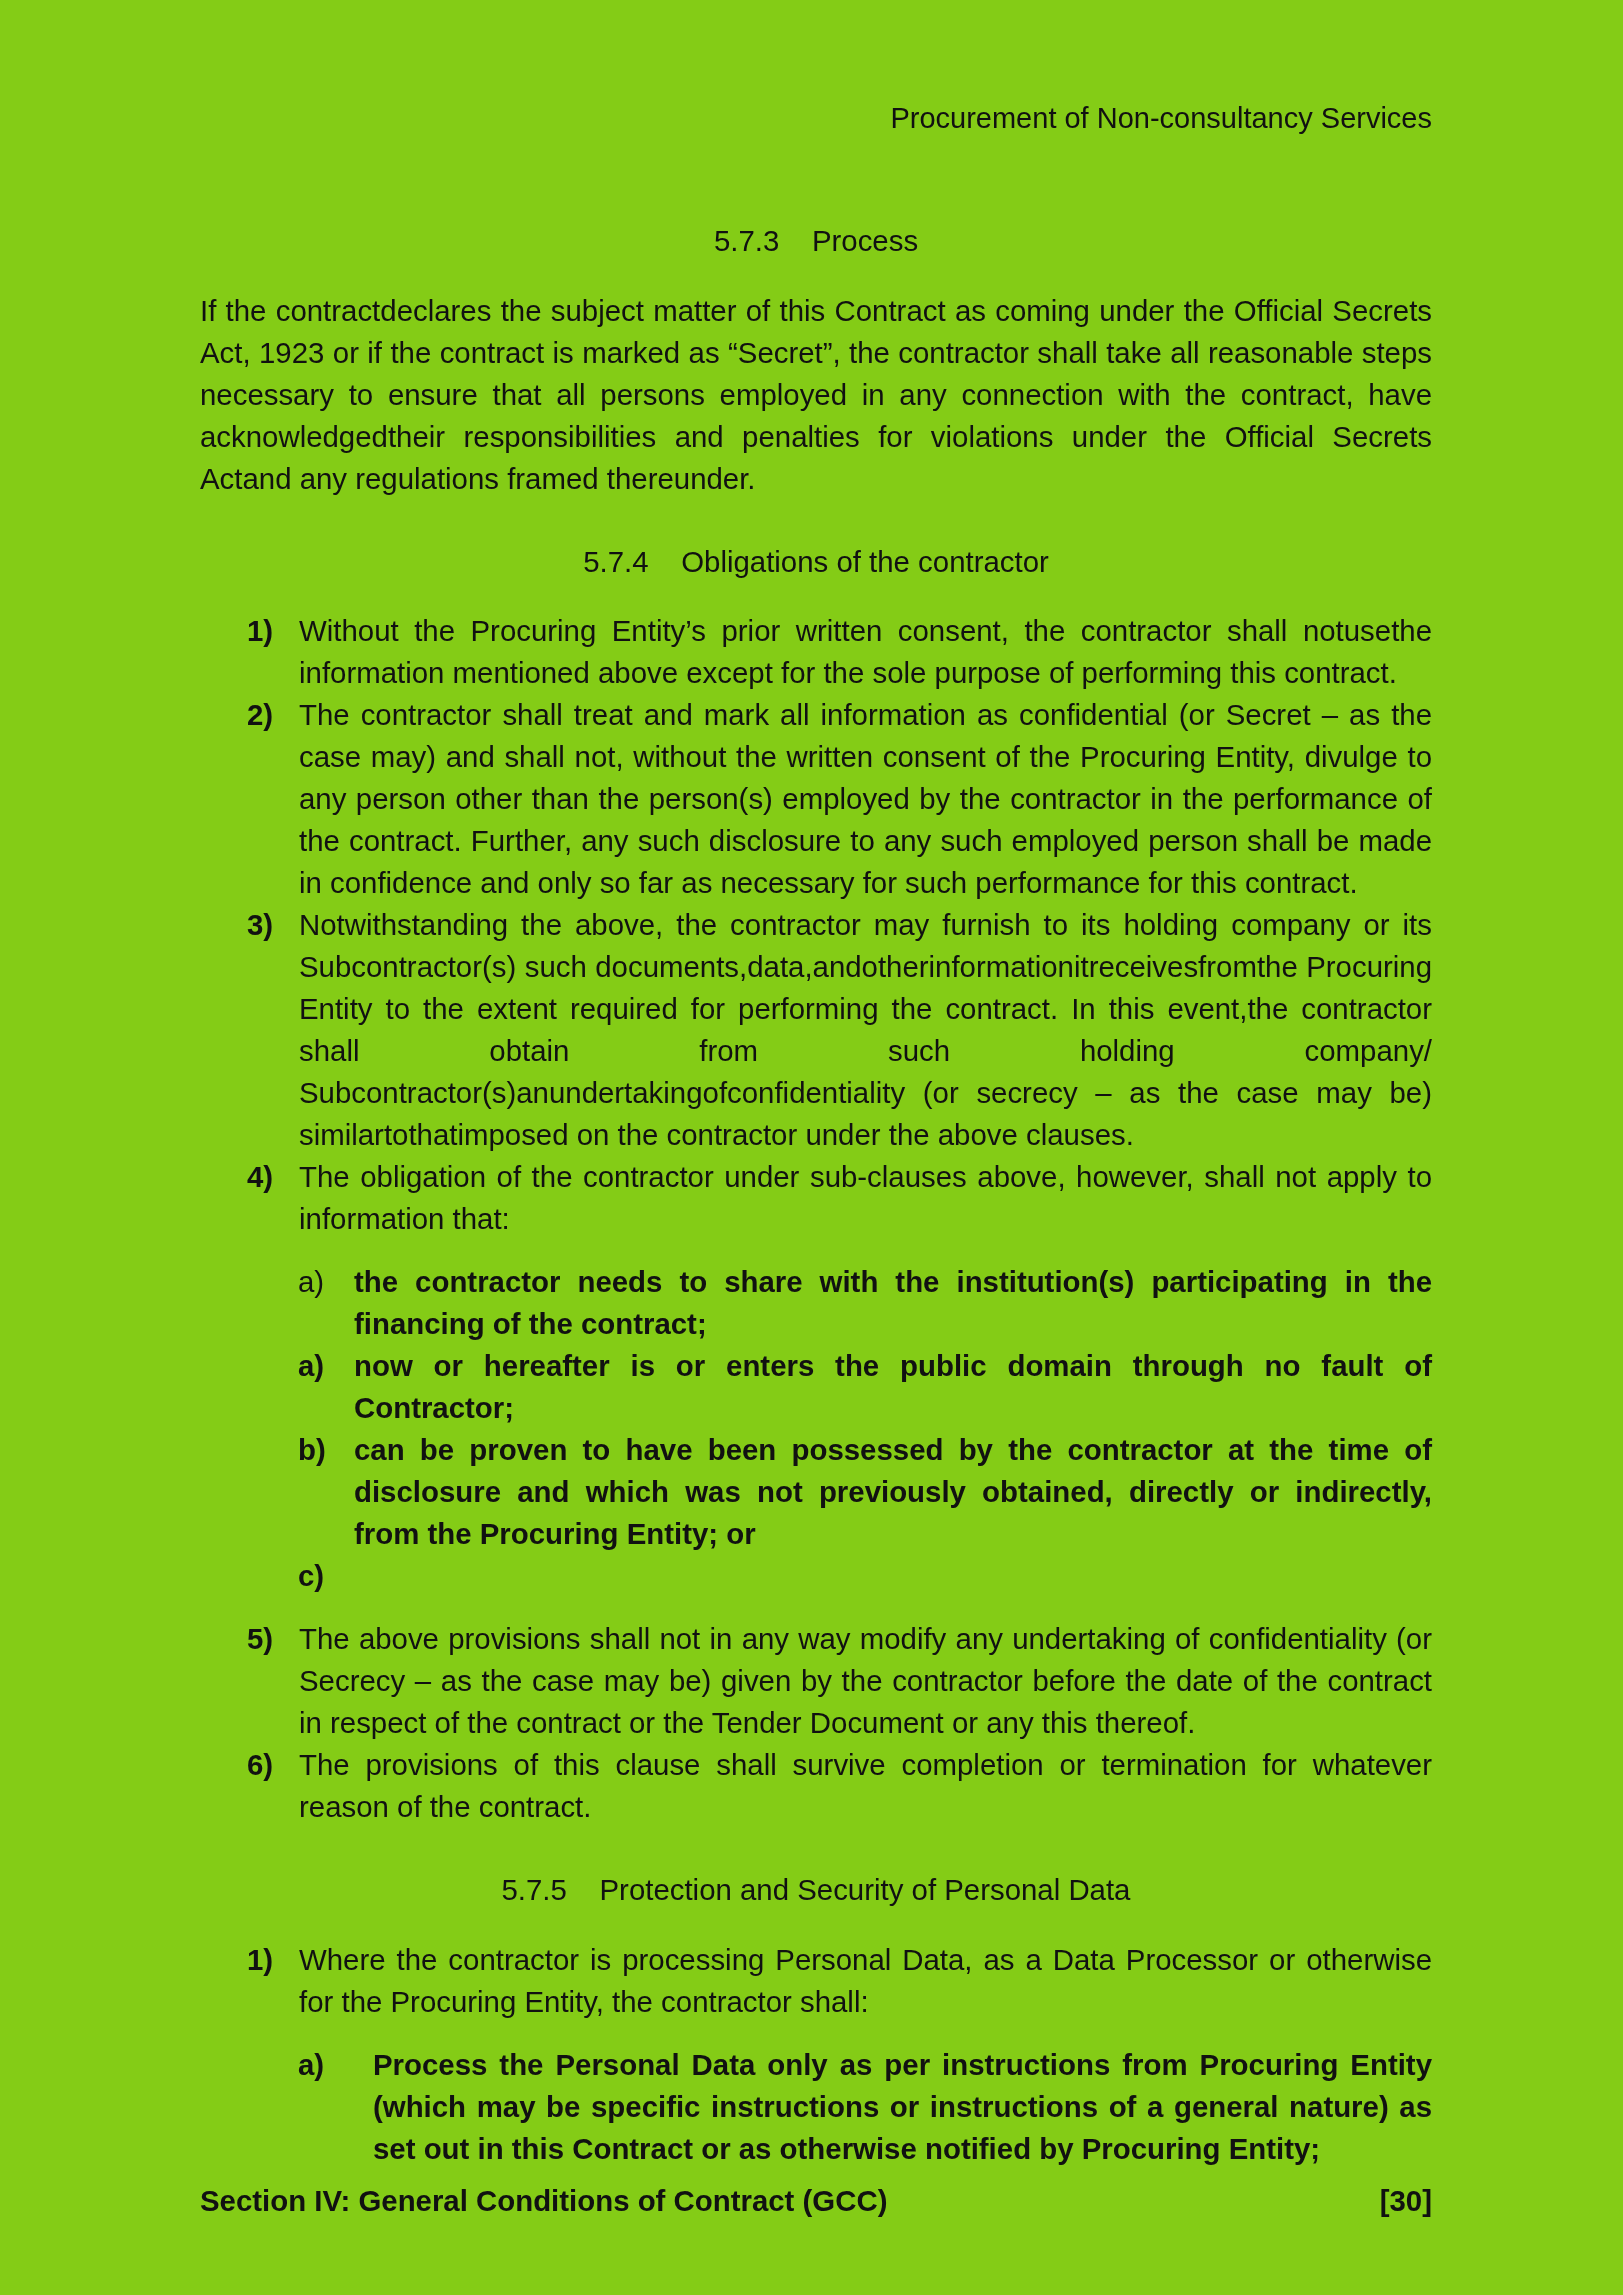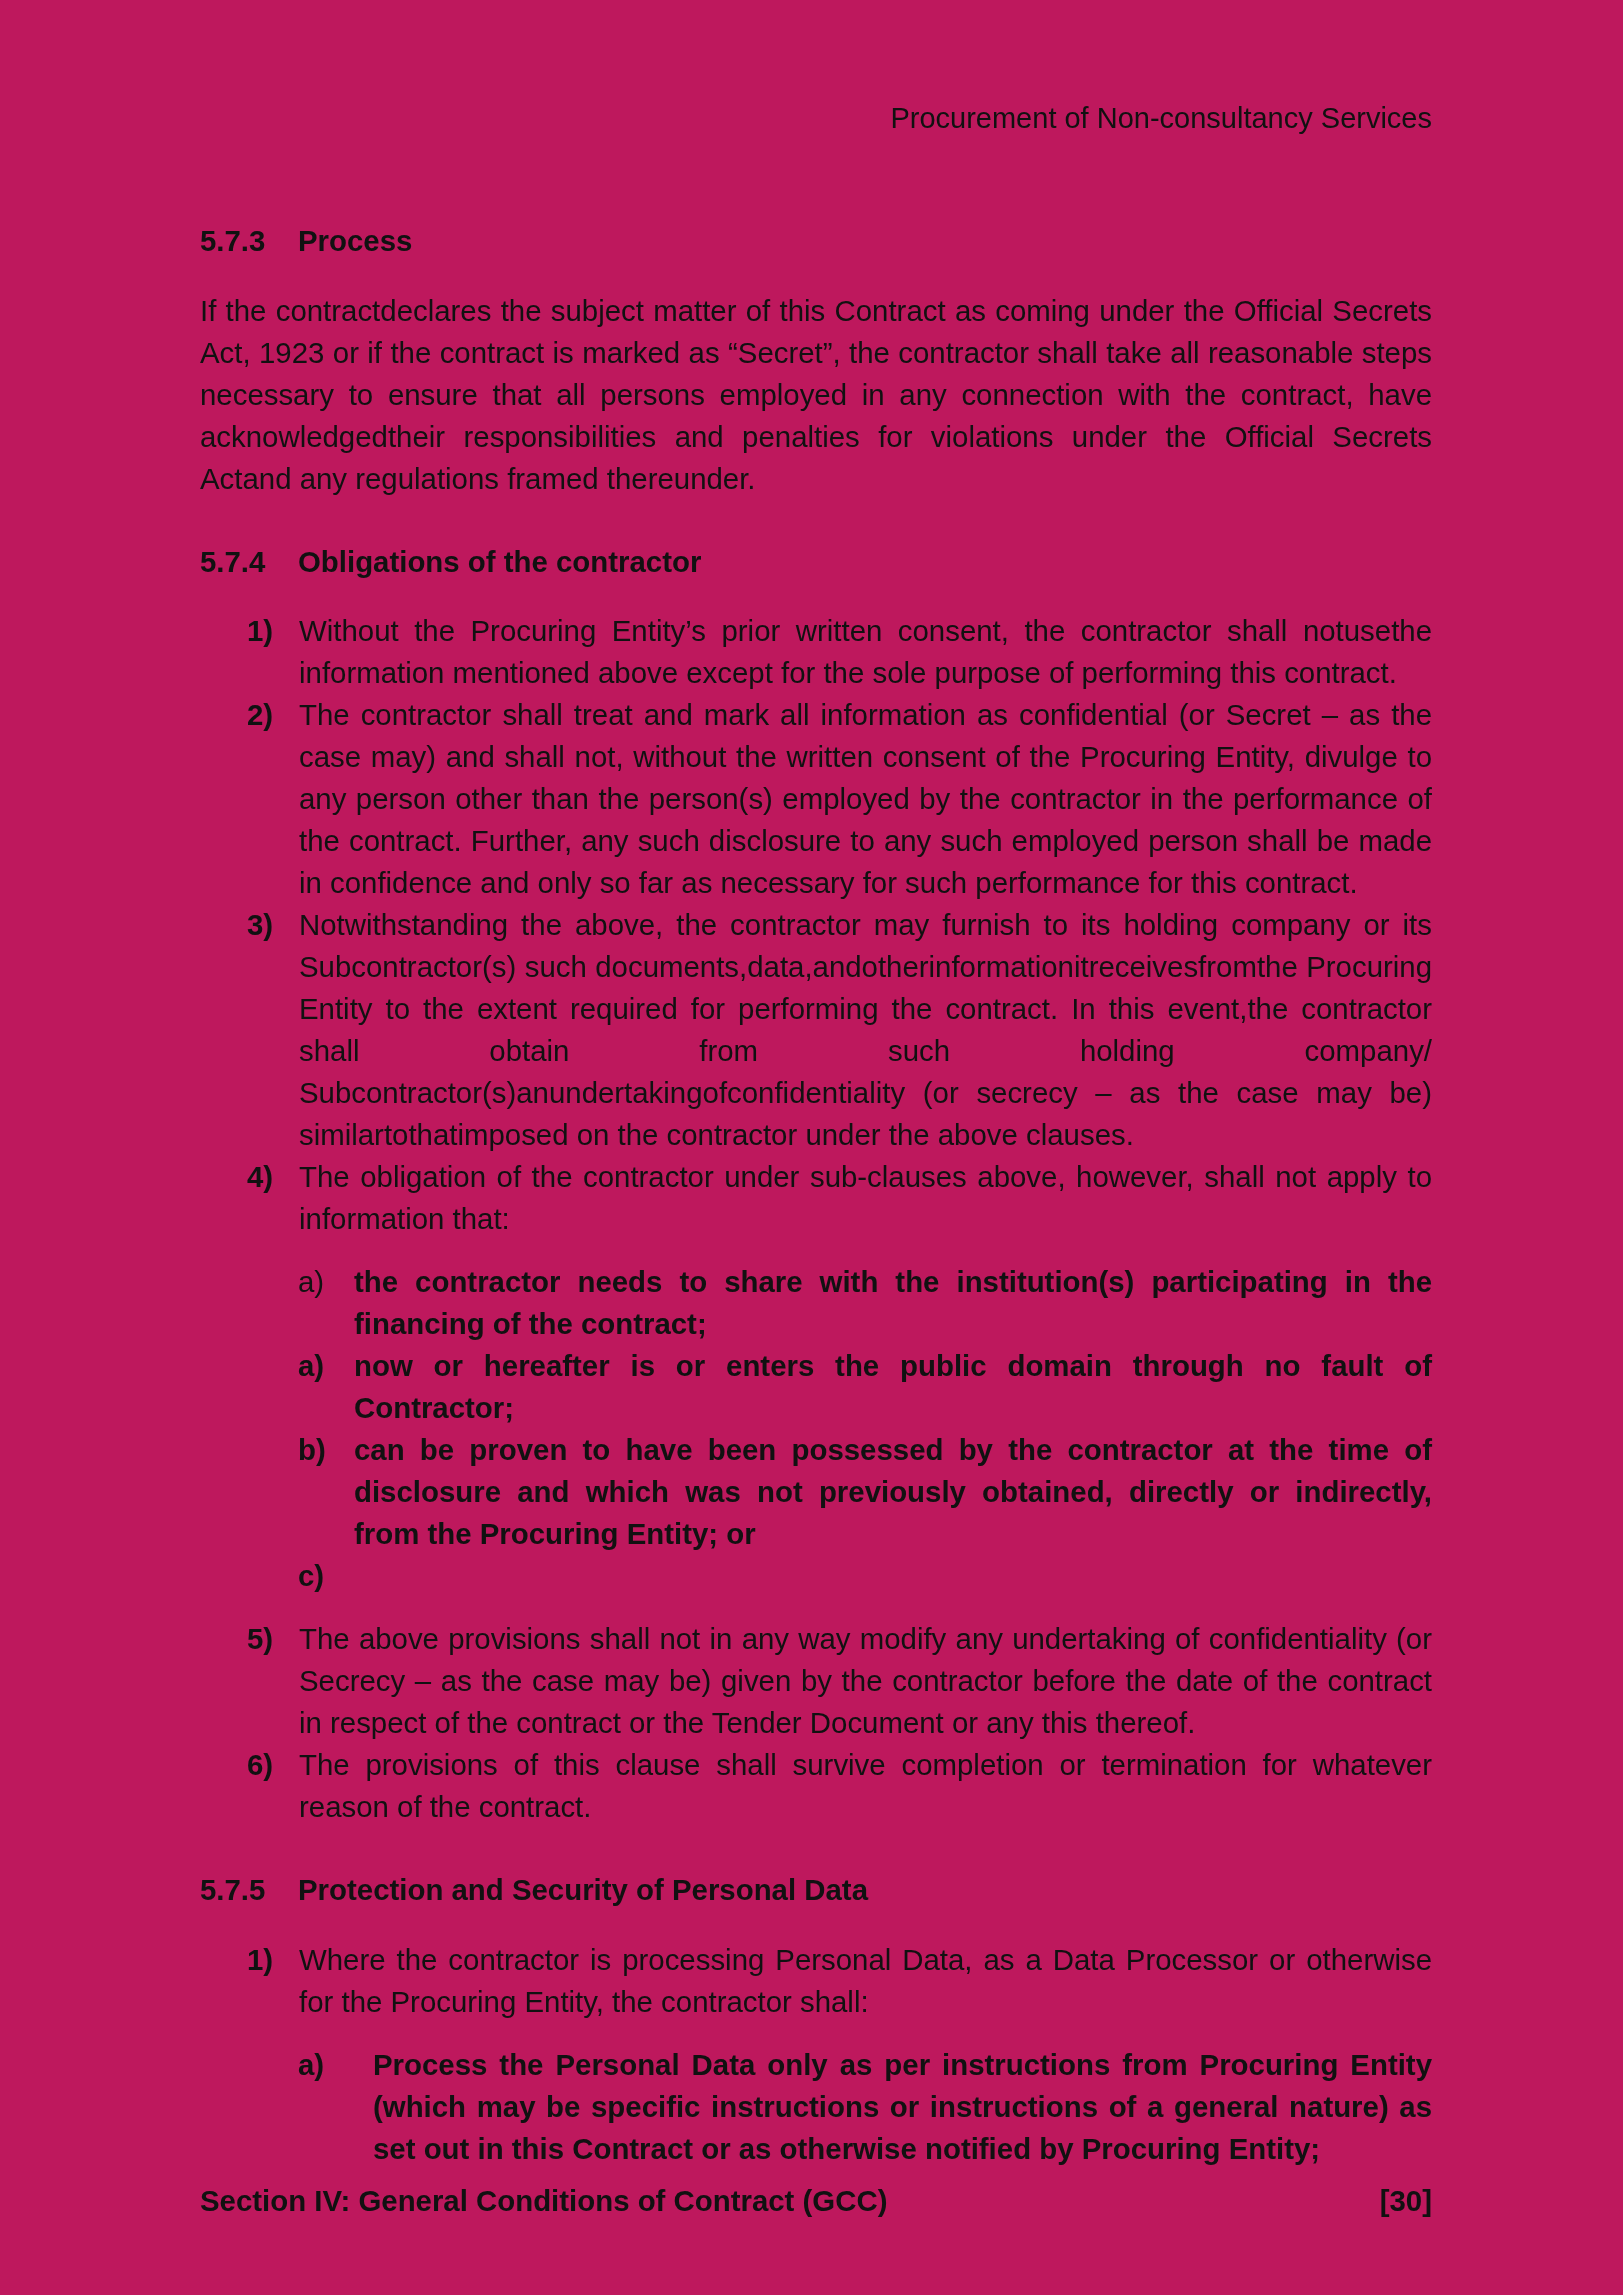--- a/index.html
+++ b/index.html
@@ -1,21 +1,21 @@
 <!DOCTYPE html>
 <html style="font-size:10.5px"><head>
 <meta charset="utf-8">
 <style>
   * { margin: 0; padding: 0; box-sizing: border-box; }
   html, body { background: #ffffff; }
   .page {
     position: relative;
     width: 1623px;
     height: 2295px;
-    background: #be185d;
+    background: #84cc16;
     font-family: "Liberation Sans", sans-serif;
     color: #111111;
     font-size: 29.4px;
     line-height: 42px;
     overflow: hidden;
   }
   .header {
     position: absolute;
     top: 97px;
     right: 191px;
@@ -23,22 +23,23 @@
     color: #111111;
   }
   .content {
     position: absolute;
     top: 220px;
     left: 200px;
     right: 191px;
   }
   .heading {
     display: flex;
-    font-weight: bold;
+    font-weight: normal;
     margin: 41px 0 27.5px 0;
+    justify-content: center;
   }
   .heading:first-child { margin-top: 0; }
   .h-num { width: 98px; flex-shrink: 0; }
   .para {
     text-align: justify;
     margin-bottom: 25px;
   }
   .item { display: flex; }
   .item > .marker {
     margin-left: 47px;

